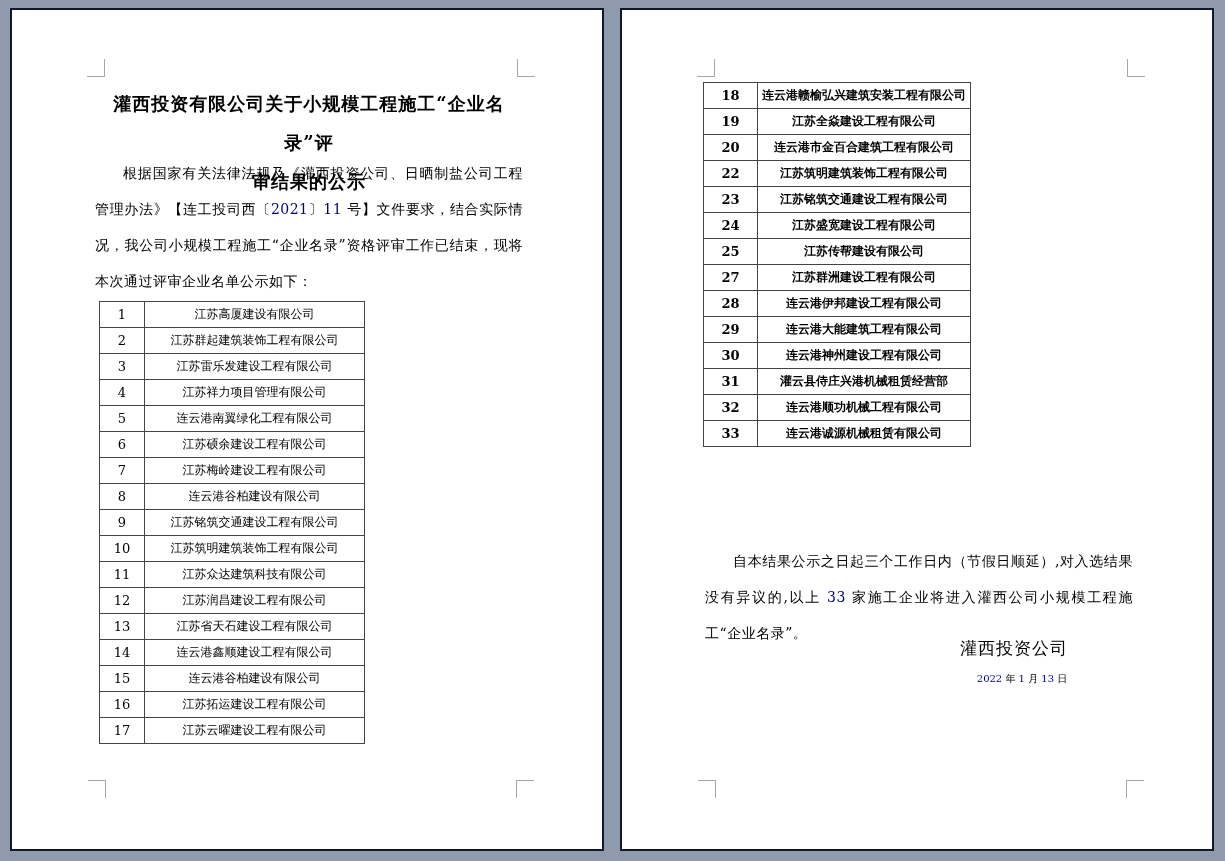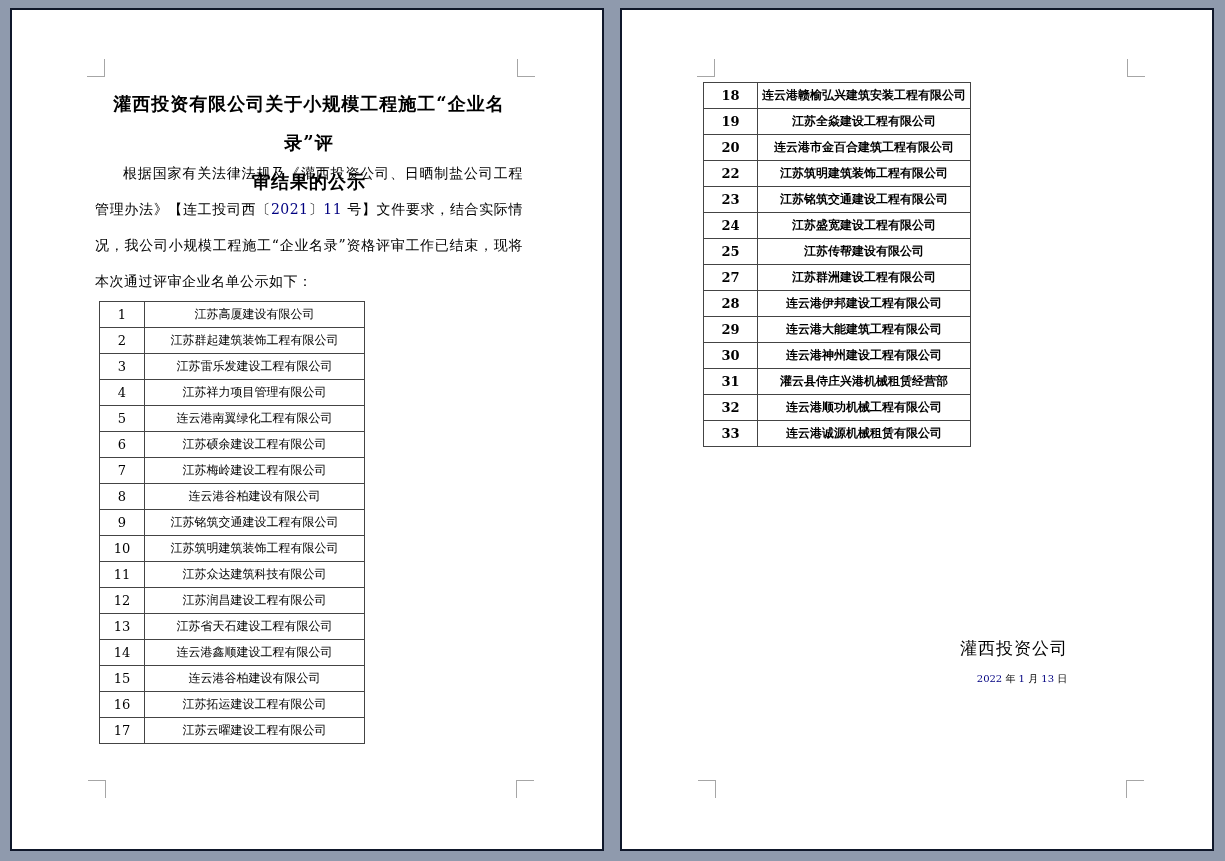--- a/index.html
+++ b/index.html
@@ -229,17 +229,18 @@
           <td class="num">32</td>
           <td class="name">连云港顺功机械工程有限公司</td>
         </tr>
         <tr>
           <td class="num">33</td>
           <td class="name">连云港诚源机械租赁有限公司</td>
         </tr>
       </tbody>
   </table>
 
+  <div class="para"><span>自本结果公示之日起三个工作日内（节假日顺延）,对入选结果没有异议的,以上 </span><span style="color: rgb(0, 0, 128);">33</span><span> 家施工企业将进入灌西公司小规模工程施工“企业名录”。</span></div>
 
   <div class="signature">灌西投资公司</div>
 
   <div class="doc-date"><span style="color: rgb(0, 0, 128);">2022</span><span> 年 </span><span style="color: rgb(0, 0, 128);">1</span><span> 月 </span><span style="color: rgb(0, 0, 128);">13</span><span> 日</span></div>
 </div>
 
 </body></html>

